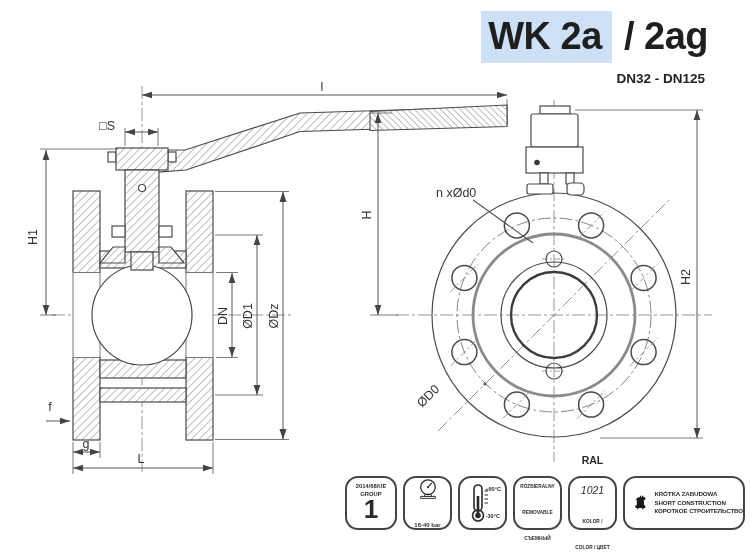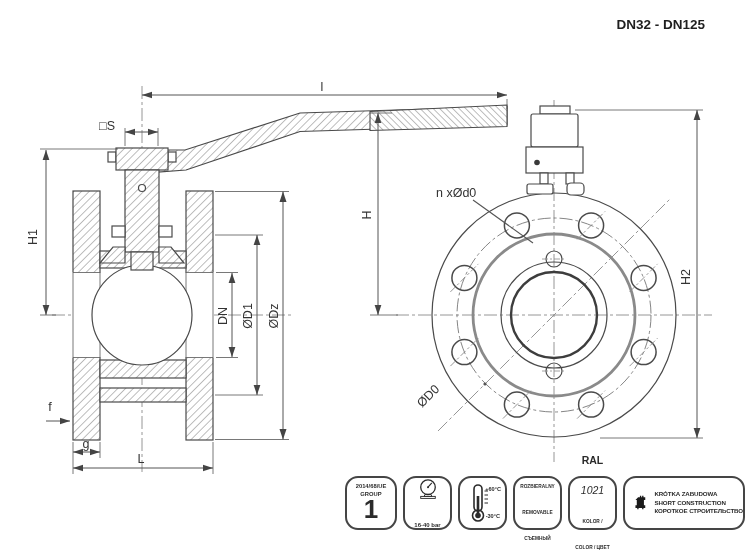--- a/index.html
+++ b/index.html
@@ -5,21 +5,21 @@
   html,body{margin:0;padding:0;}
   body{
     width:750px;height:552px;position:relative;background:#ffffff;
     font-family:"Liberation Sans", sans-serif;overflow:hidden;
   }
   
   .title-block{position:absolute;top:13px;right:42px;text-align:right;}
   .model-line{font-size:38px;font-weight:bold;color:#1f1f1f;letter-spacing:-0.5px;white-space:nowrap;line-height:1.25;}
   .model-highlight{background:#cee0f5;padding:4px 10px 6px 7px;}
   .model-rest{padding-left:2px;}
-  .range-line{font-size:13.5px;font-weight:bold;color:#1f1f1f;margin-top:4px;padding-right:3px;}
+  .range-line{font-size:13.5px;font-weight:bold;color:#1f1f1f;margin-top:10px;padding-right:3px;}
   
   svg.drawing{position:absolute;left:0;top:0;}
   .ol{stroke:#4a4a4a;fill:none;stroke-width:1.2;}
   .olw{stroke:#4a4a4a;fill:#ffffff;stroke-width:1.2;}
   .hatch{fill:url(#h45);stroke:#4a4a4a;stroke-width:1.2;}
   .hatch2{fill:url(#h135);stroke:#4a4a4a;stroke-width:1.1;}
   .cl{stroke:#8a8a8a;stroke-width:0.9;stroke-dasharray:13 3 3 3;fill:none;}
   .dim{stroke:#555;stroke-width:1;marker-start:url(#arr);marker-end:url(#arr);}
   .ext{stroke:#555;stroke-width:0.8;fill:none;}
   .lbl{font-family:"Liberation Sans",sans-serif;font-size:12.5px;fill:#333;}
@@ -40,20 +40,21 @@
   .b-ral .rl{font-size:4.8px;font-weight:bold;line-height:1.3;}
   .b-con{width:122px;display:flex;align-items:center;}
   .b-con .txt{margin-left:6px;}
   .b-con .cline{font-size:6.2px;font-weight:bold;line-height:1.35;letter-spacing:-0.1px;white-space:nowrap;}
   .icon-wrap{display:block;}
 </style>
 </head>
 <body>
 
 <div class="title-block">
+  <div class="model-line"><span class="model-highlight">WK 2a</span><span class="model-rest"> / 2ag</span></div>
   <div class="range-line">DN32 - DN125</div>
 </div>
 
 <svg class="drawing" width="750" height="552" viewBox="0 0 750 552">
   <defs>
     <pattern id="h45" width="5.5" height="5.5" patternUnits="userSpaceOnUse" patternTransform="rotate(45)">
       <rect width="5.5" height="5.5" fill="#ffffff"></rect>
       <line x1="0" y1="0" x2="0" y2="5.5" stroke="#6e6e6e" stroke-width="0.9"></line>
     </pattern>
     <pattern id="h135" width="4.6" height="4.6" patternUnits="userSpaceOnUse" patternTransform="rotate(135)">

